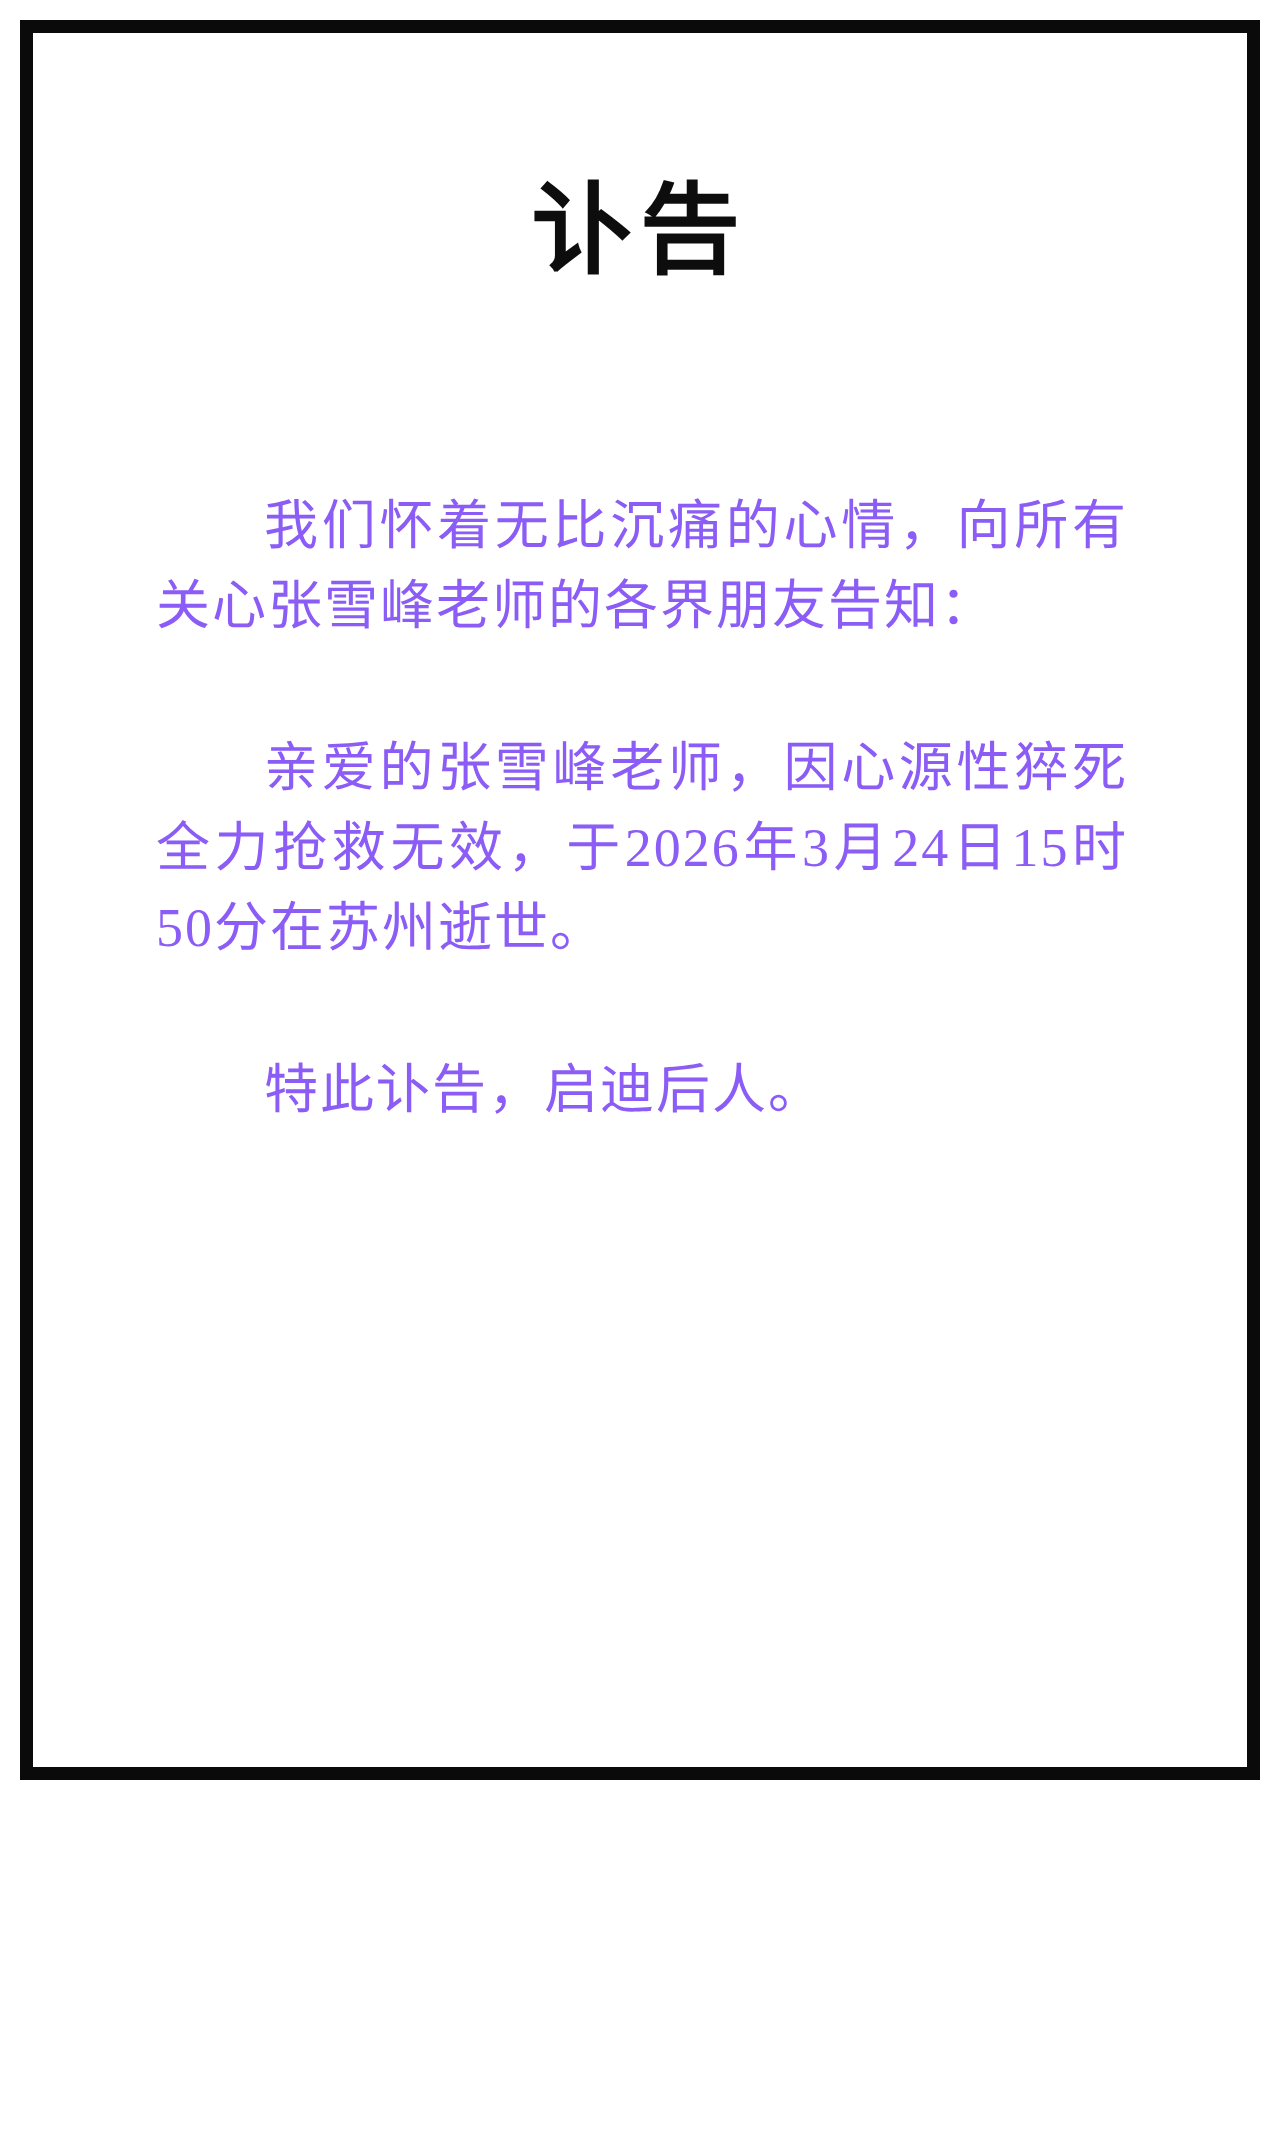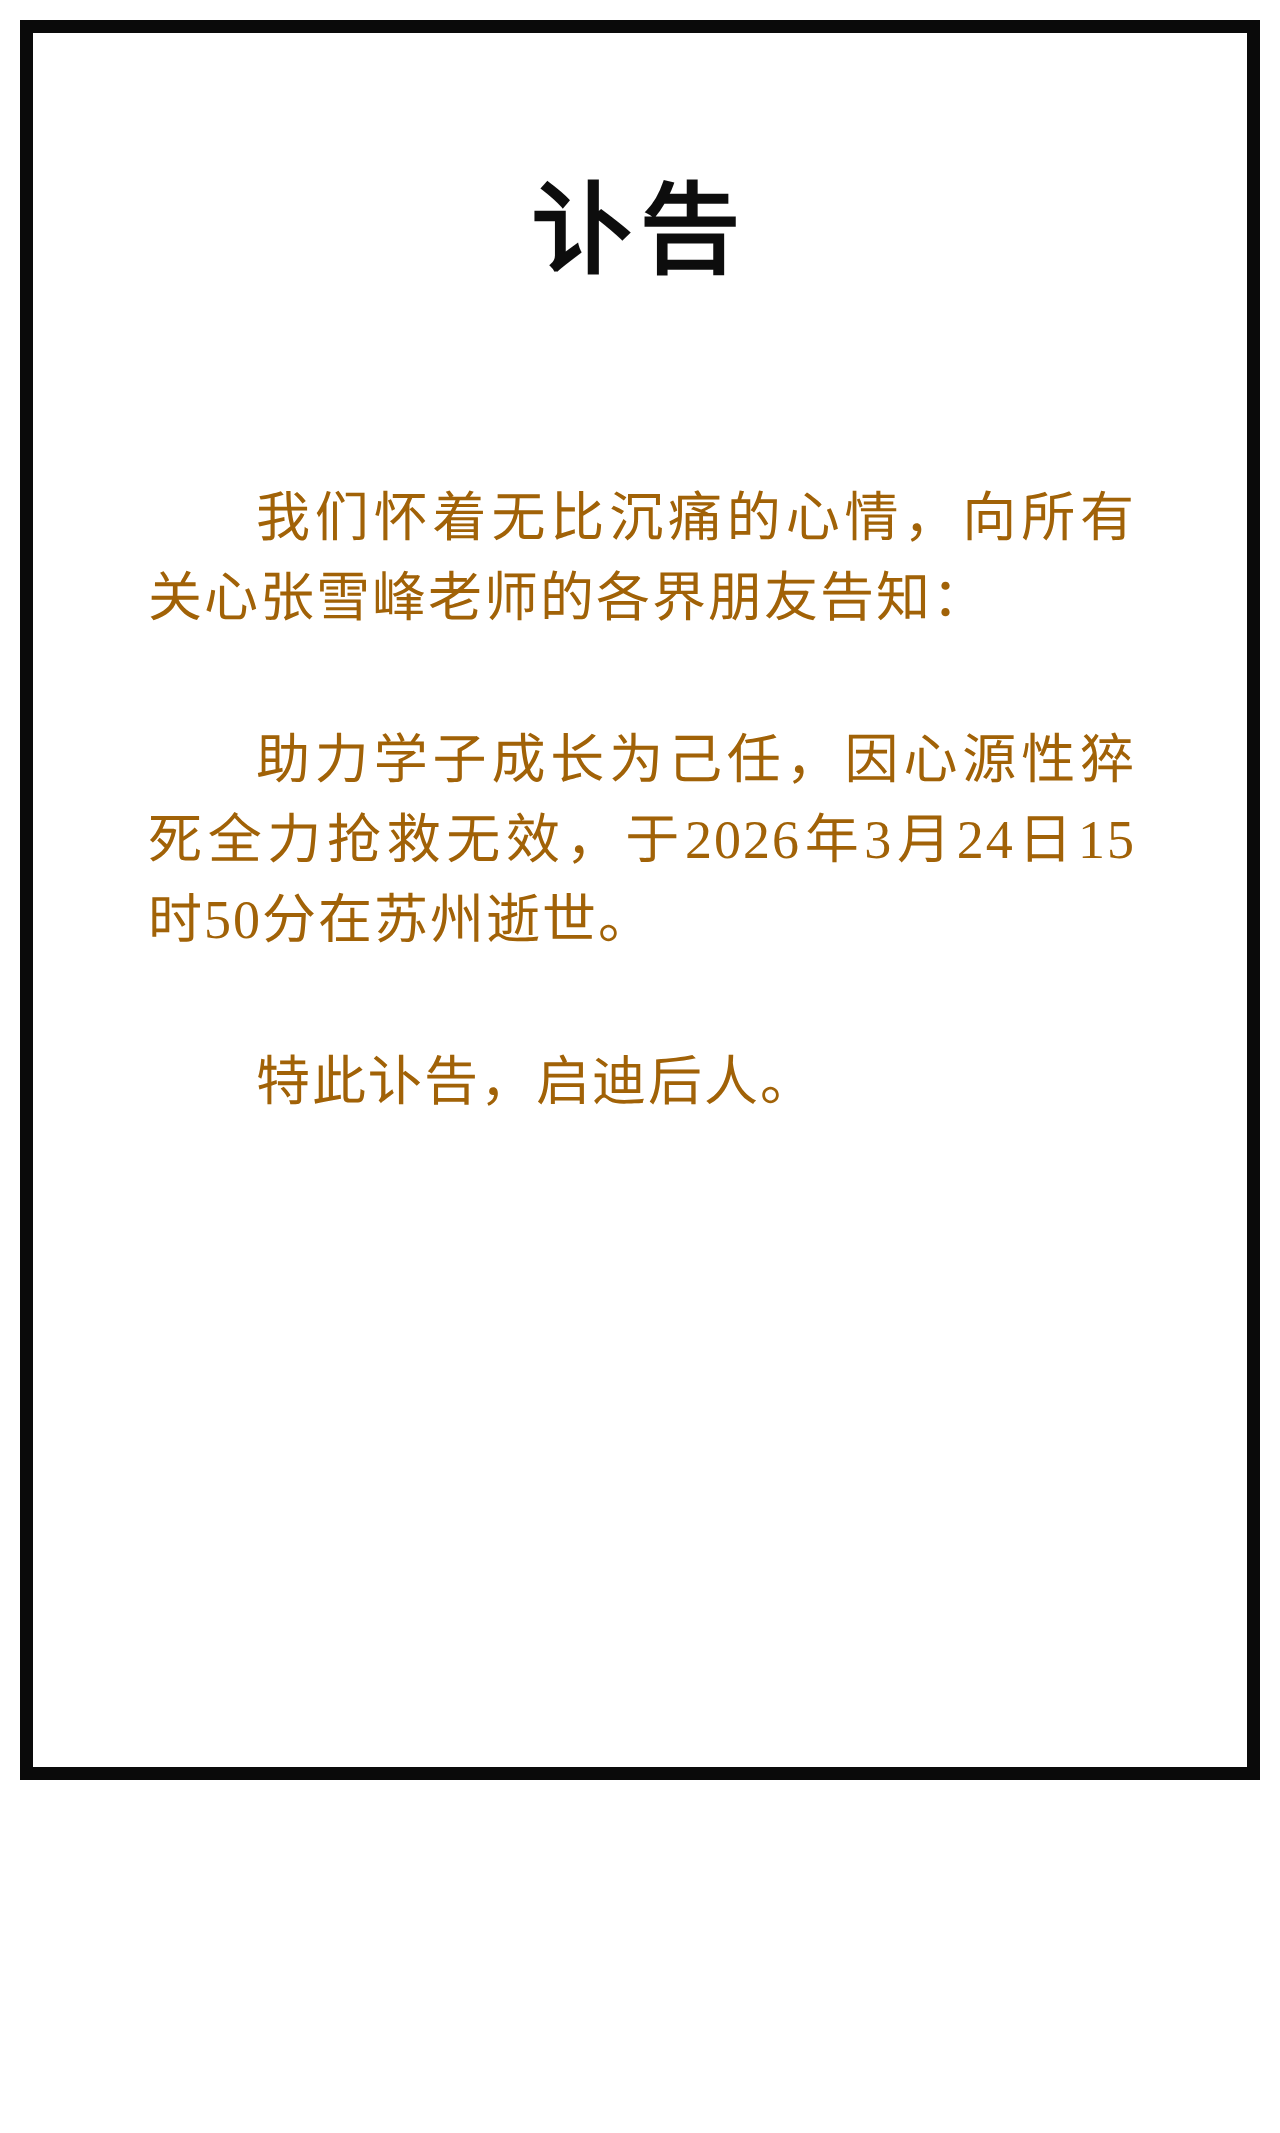--- a/index.html
+++ b/index.html
@@ -40,24 +40,24 @@
     z-index: 2;
   }
   .body-text {
     position: absolute;
     top: 470px;
     left: 140px;
     width: 1004px;
     z-index: 2;
   }
   .body-text p {
-    margin: 8px;
+    margin: 16px;
     font-size: 54px;
     line-height: 80px;
-    color: #a16207;
+    color: #8b5cf6;
     text-align: justify;
     text-justify: inter-ideograph;
     text-indent: 2em;
     letter-spacing: 2px;
   }
   .body-text p + p {
     margin-top: 82px;
   }
   .sig-block {
     position: absolute;
@@ -142,21 +142,21 @@
 <body>
 
 <div class="page">
 
   <div class="frame"></div>
 
   <h1 class="title">讣告</h1>
 
   <div class="body-text">
     <p>我们怀着无比沉痛的心情，向所有关心张雪峰老师的各界朋友告知：</p>
-    <p>助力学子成长为己任，因心源性猝死全力抢救无效，于2026年3月24日15时50分在苏州逝世。</p>
+    <p>亲爱的张雪峰老师，因心源性猝死全力抢救无效，于2026年3月24日15时50分在苏州逝世。</p>
     <p>特此讣告，启迪后人。</p>
   </div>
 
 
   <div class="wm-weibo">
     <span class="weibo-eye">
       <span class="pupil"></span>
       <span class="lash"></span>
     </span>
     <span class="wm-weibo-text">@张雪峰老师</span>

